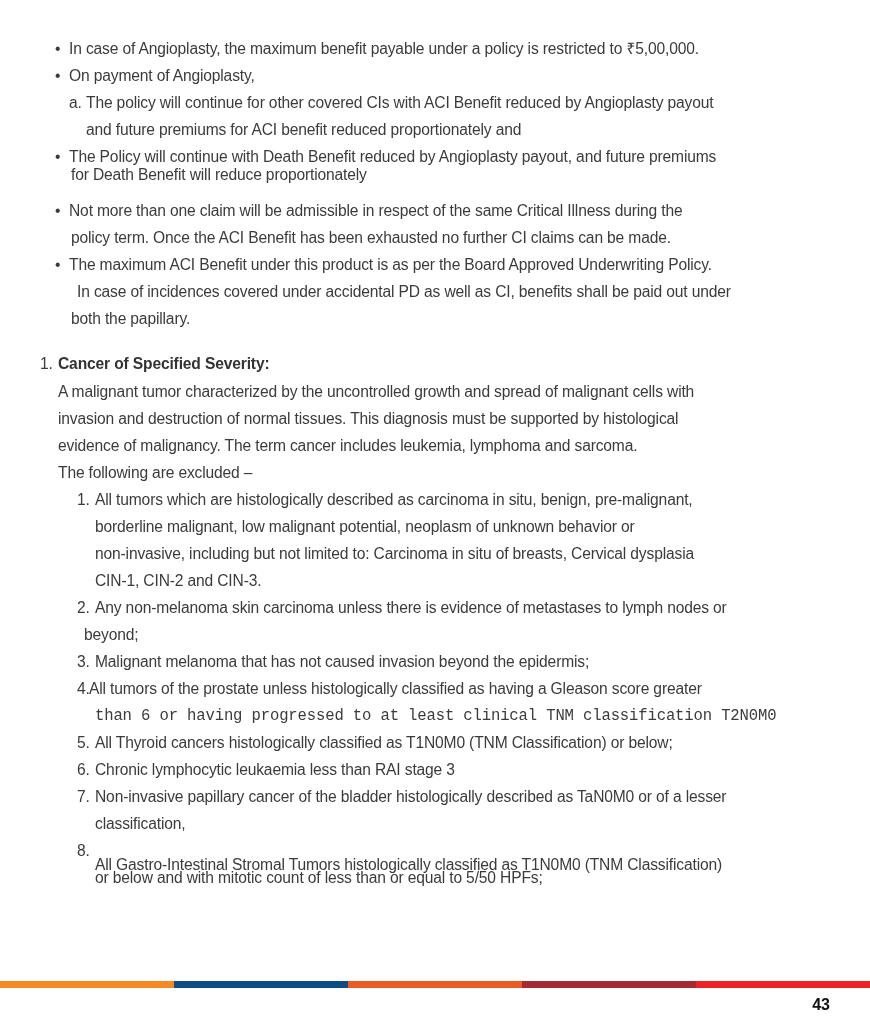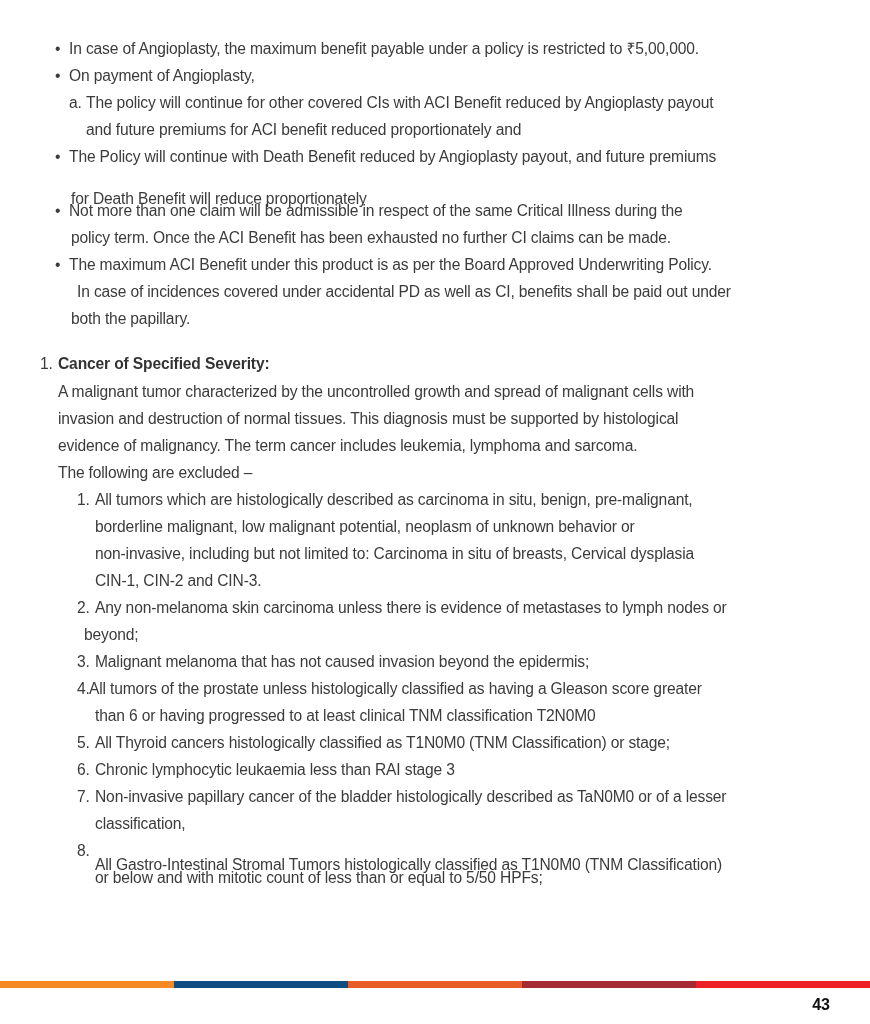--- a/index.html
+++ b/index.html
@@ -26,21 +26,21 @@
 
     <span class="bullet" style="left:55px; top:63px;">•</span>
     <span class="line" style="left:69px; top:63px;">On payment of Angioplasty,</span>
 
     <span class="bullet" style="left:69px; top:90px;">a.</span>
     <span class="line" style="left:86px; top:90px;">The policy will continue for other covered CIs with ACI Benefit reduced by Angioplasty payout</span>
     <span class="line" style="left:86px; top:117px;">and future premiums for ACI benefit reduced proportionately and</span>
 
     <span class="bullet" style="left:55px; top:144px;">•</span>
     <span class="line" style="left:69px; top:144px;">The Policy will continue with Death Benefit reduced by Angioplasty payout, and future premiums</span>
-    <span class="line" style="left:71px; top:186px;">for Death Benefit will reduce proportionately</span>
+    <span class="line" style="left:71px; top:162px;">for Death Benefit will reduce proportionately</span>
 
     <span class="bullet" style="left:55px; top:198px;">•</span>
     <span class="line" style="left:69px; top:198px;">Not more than one claim will be admissible in respect of the same Critical Illness during the</span>
     <span class="line" style="left:71px; top:225px;">policy term. Once the ACI Benefit has been exhausted no further CI claims can be made.</span>
 
     <span class="bullet" style="left:55px; top:252px;">•</span>
     <span class="line" style="left:69px; top:252px;">The maximum ACI Benefit under this product is as per the Board Approved Underwriting Policy.</span>
     <span class="line" style="left:77px; top:279px;text-align:center;">In case of incidences covered under accidental PD as well as CI, benefits shall be paid out under</span>
     <span class="line" style="left:71px; top:306px;">both the papillary.</span>
   </div>
@@ -62,24 +62,24 @@
 
     <span class="bullet" style="left:77px; top:595px;">2.</span>
     <span class="line" style="left:95px; top:595px;">Any non-melanoma skin carcinoma unless there is evidence of metastases to lymph nodes or</span>
     <span class="line" style="left:84px; top:622px;">beyond;</span>
 
     <span class="bullet" style="left:77px; top:649px;">3.</span>
     <span class="line" style="left:95px; top:649px;">Malignant melanoma that has not caused invasion beyond the epidermis;</span>
 
     <span class="bullet" style="left:77px; top:676px;">4.</span>
     <span class="line" style="left:89px; top:676px;">All tumors of the prostate unless histologically classified as having a Gleason score greater</span>
-    <span class="line" style="left:95px; top:703px;">than 6 or having progressed to at least clinical TNM classification T2N0M0</span>
+    <span class="line" style="left:95px; top:703px;font-family:Liberation Mono, monospace;">than 6 or having progressed to at least clinical TNM classification T2N0M0</span>
 
     <span class="bullet" style="left:77px; top:730px;">5.</span>
-    <span class="line" style="left:95px; top:730px;">All Thyroid cancers histologically classified as T1N0M0 (TNM Classification) or stage;</span>
+    <span class="line" style="left:95px; top:730px;">All Thyroid cancers histologically classified as T1N0M0 (TNM Classification) or below;</span>
 
     <span class="bullet" style="left:77px; top:757px;">6.</span>
     <span class="line" style="left:95px; top:757px;text-align:center;">Chronic lymphocytic leukaemia less than RAI stage 3</span>
 
     <span class="bullet" style="left:77px; top:784px;">7.</span>
     <span class="line" style="left:95px; top:784px;">Non-invasive papillary cancer of the bladder histologically described as TaN0M0 or of a lesser</span>
     <span class="line" style="left:95px; top:811px;">classification,</span>
 
     <span class="bullet" style="left:77px; top:838px;">8.</span>
     <span class="line" style="left:95px; top:838px;margin-top:14px;">All Gastro-Intestinal Stromal Tumors histologically classified as T1N0M0 (TNM Classification)</span>

